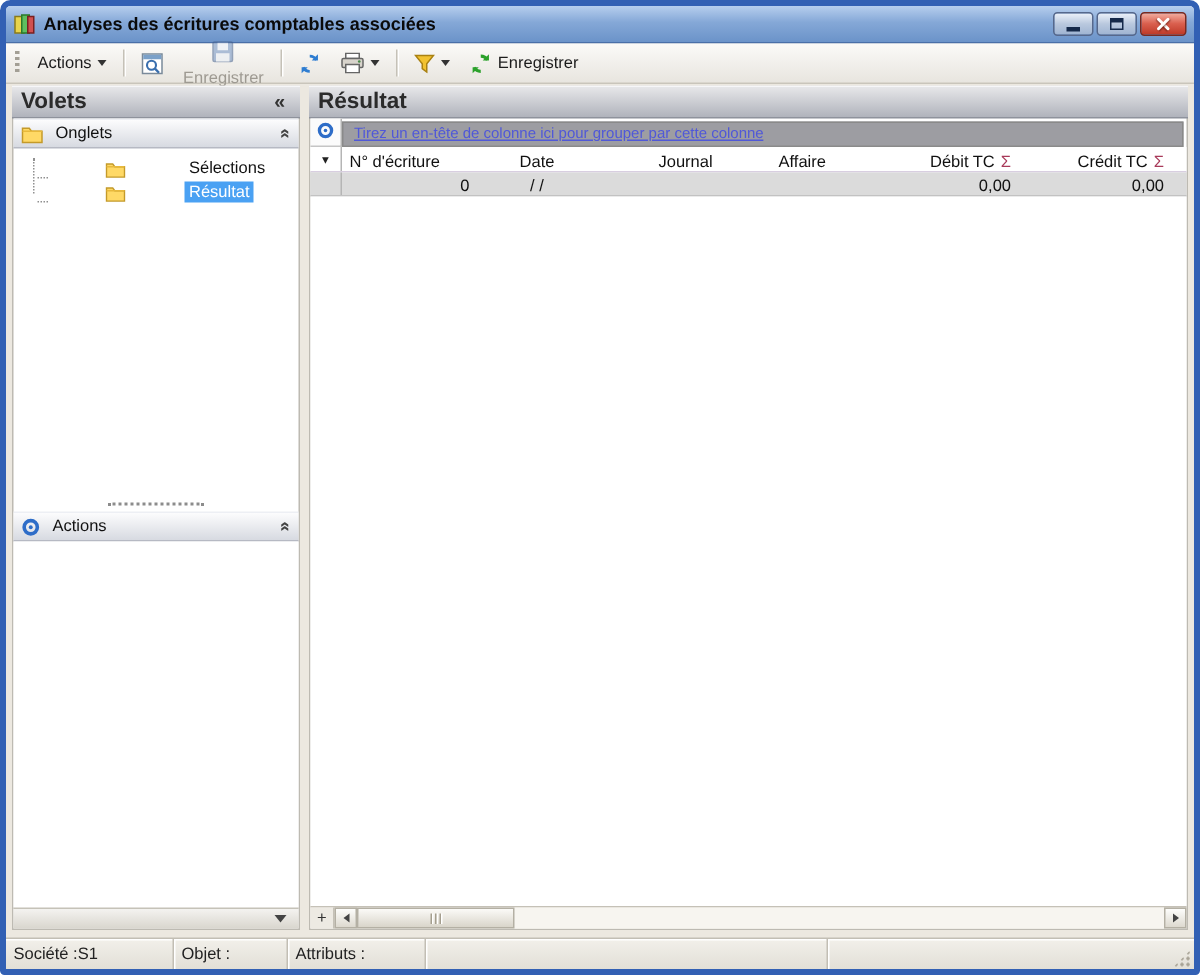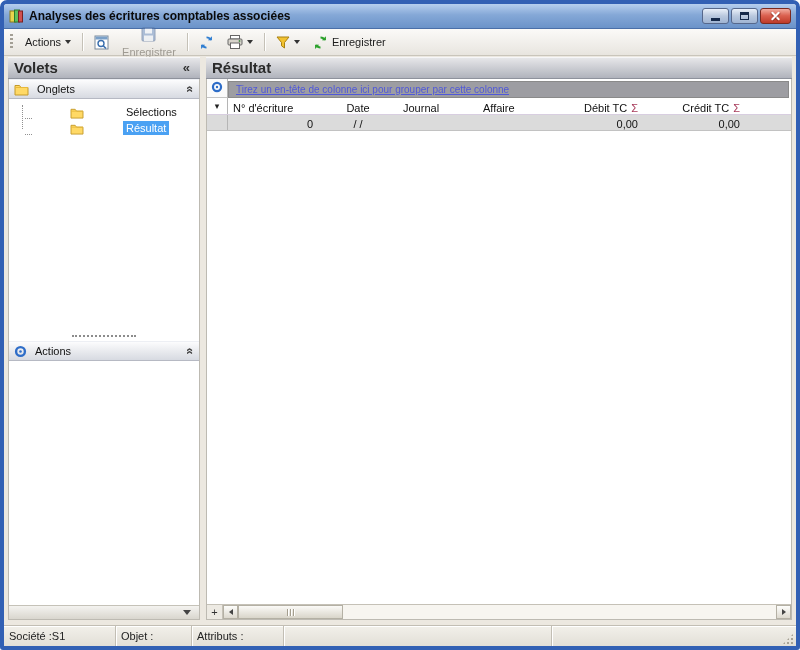--- a/index.html
+++ b/index.html
@@ -72,21 +72,21 @@
   .grid-grouprow{display:flex;height:19px;flex:0 0 auto;}
   .sel-cell{width:21px;flex:0 0 auto;border-right:1px solid #B5B5B5;border-bottom:1px solid #C5C5C5;
     display:flex;align-items:center;justify-content:center;background:#FBFBFB;}
   .groupband{flex:1;background:#9D9DA2;display:flex;align-items:center;padding-left:7px;margin:2px 2px 0 0;border:1px solid #8A8A8A;}
   .groupband .gtxt{color:#5058D8;text-decoration:underline;font-size:10px;white-space:nowrap;overflow:hidden;text-align:right;}
 
   .grid-header{display:flex;height:17px;background:#fff;border-bottom:1px solid #D8CEE0;flex:0 0 auto;}
   .hsel{background:#fff;font-size:9px;color:#222;border-bottom:none;}
   .cell{display:flex;align-items:flex-end;padding:0 5px;white-space:nowrap;overflow:hidden;}
   .c0{width:90px;flex:0 0 auto;} .c1{width:80px;flex:0 0 auto;justify-content:center;}
-  .c2{width:80px;flex:0 0 auto;} .c3{width:85px;flex:0 0 auto;}
+  .c2{width:80px;flex:0 0 auto;margin-left:36px;} .c3{width:85px;flex:0 0 auto;}
   .c4{width:80px;flex:0 0 auto;justify-content:flex-end;} .c5{width:102px;flex:0 0 auto;justify-content:flex-end;}
   .sum{color:#A83A5A;margin-left:4px;font-size:11px;}
   .grid-datarow{display:flex;height:16px;background:#DBDBDB;border-bottom:1px solid #C2C2C2;flex:0 0 auto;}
   .grid-datarow .sel-cell{background:#DBDBDB;border-bottom:none;}
   .grid-datarow .c0,.grid-datarow .c4,.grid-datarow .c5{justify-content:flex-end;}
   .grid-body{flex:1;background:#fff;}
 
   .grid-hscroll{height:15px;flex:0 0 auto;display:flex;align-items:stretch;background:#F2F0EA;border-top:1px solid #C5C1B7;}
   .plus-btn{width:16px;flex:0 0 auto;border-right:1px solid #C5C1B7;display:flex;align-items:center;justify-content:center;
     background:#EDEAE3;color:#333;font-size:11px;line-height:1;}

